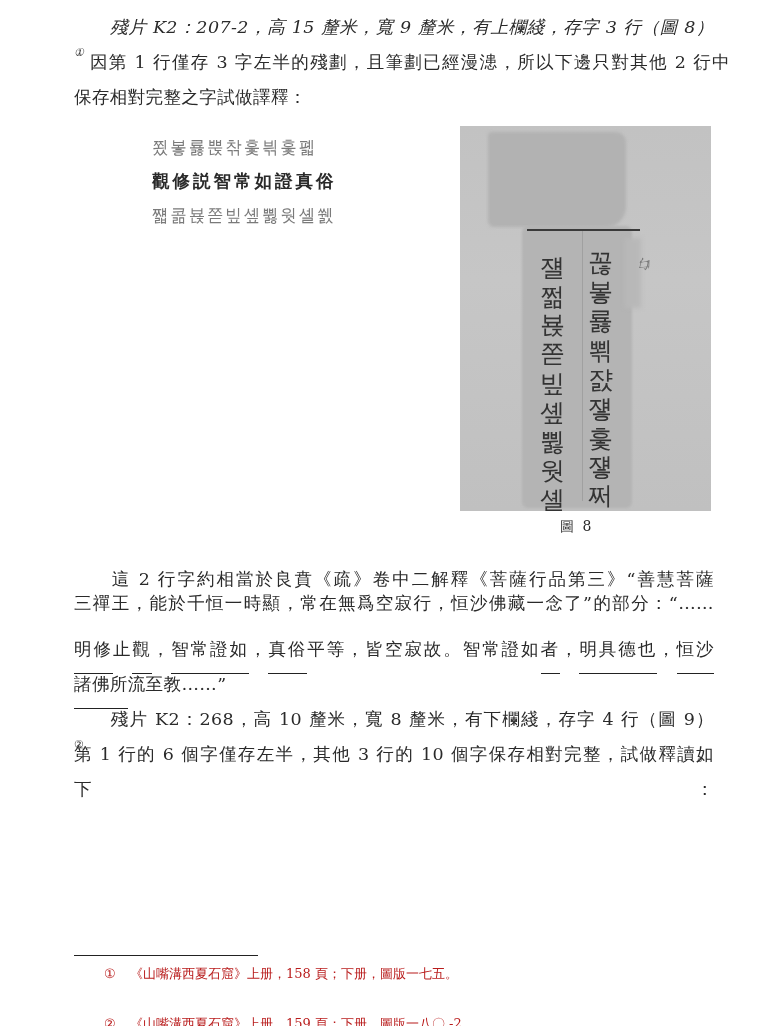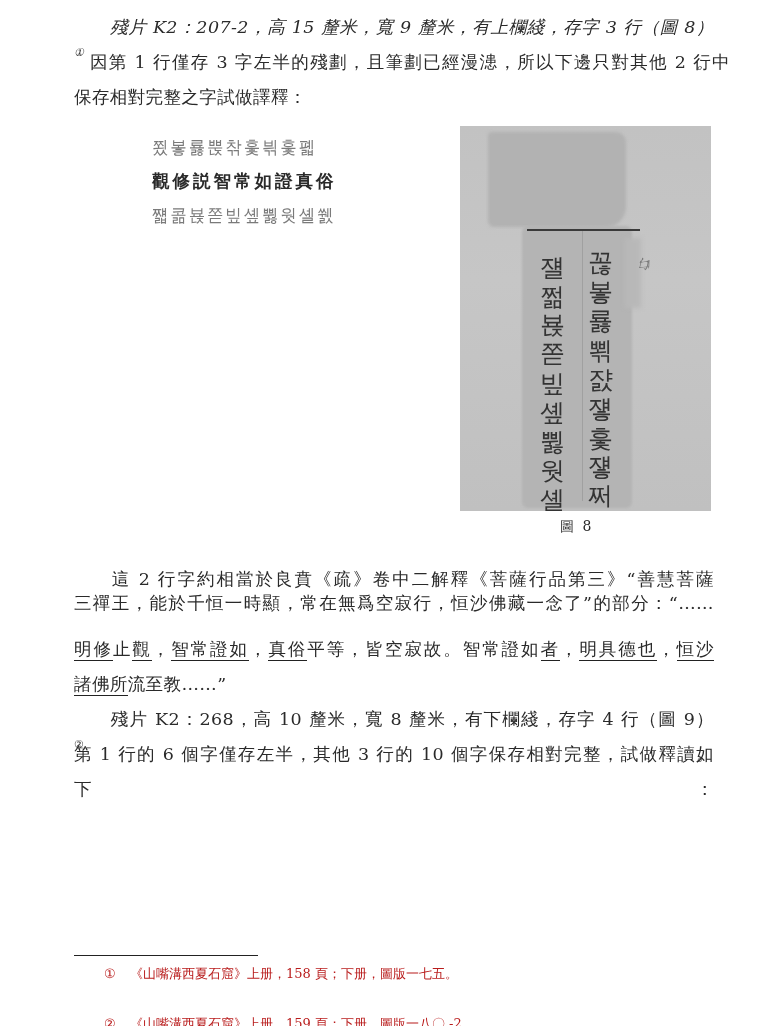--- a/index.html
+++ b/index.html
@@ -10,21 +10,21 @@
   }
   .para {
     position: absolute; left: 74px; width: 640px;
     font-size: 17.5px; line-height: 35px; letter-spacing: 0.4px;
     text-align: justify; text-align-last: justify;
     margin: 0;
   }
   .para .indent { display: inline-block; width: 36px; }
   .para.last-left { text-align-last: left; }
   sup { font-size: 11px; vertical-align: top; line-height: 1; position: relative; top: 2px; }
-  .ul { border-bottom: 1.3px solid #222; padding-bottom: 1px; }
+  .ul { border-bottom: 1.3px solid #222; padding-bottom: 13px; font-family: Liberation Mono, monospace; }
 
   .transcription { position: absolute; left: 152px; top: 130px; width: 260px; }
   .tline {
     height: 34px; line-height: 34px; font-size: 17.5px; letter-spacing: 3px; white-space: nowrap;
   }
   .tline.tangut { color: #7a7a7a; font-weight: 300; transform: scaleX(0.94); transform-origin: left center; letter-spacing: 2px; font-family: "DejaVu Sans", sans-serif; }
   .tline.chinese { color: #2a2a2a; font-weight: bold; }
 
   .figure {
     position: absolute; left: 460px; top: 126px; width: 251px; height: 385px;

